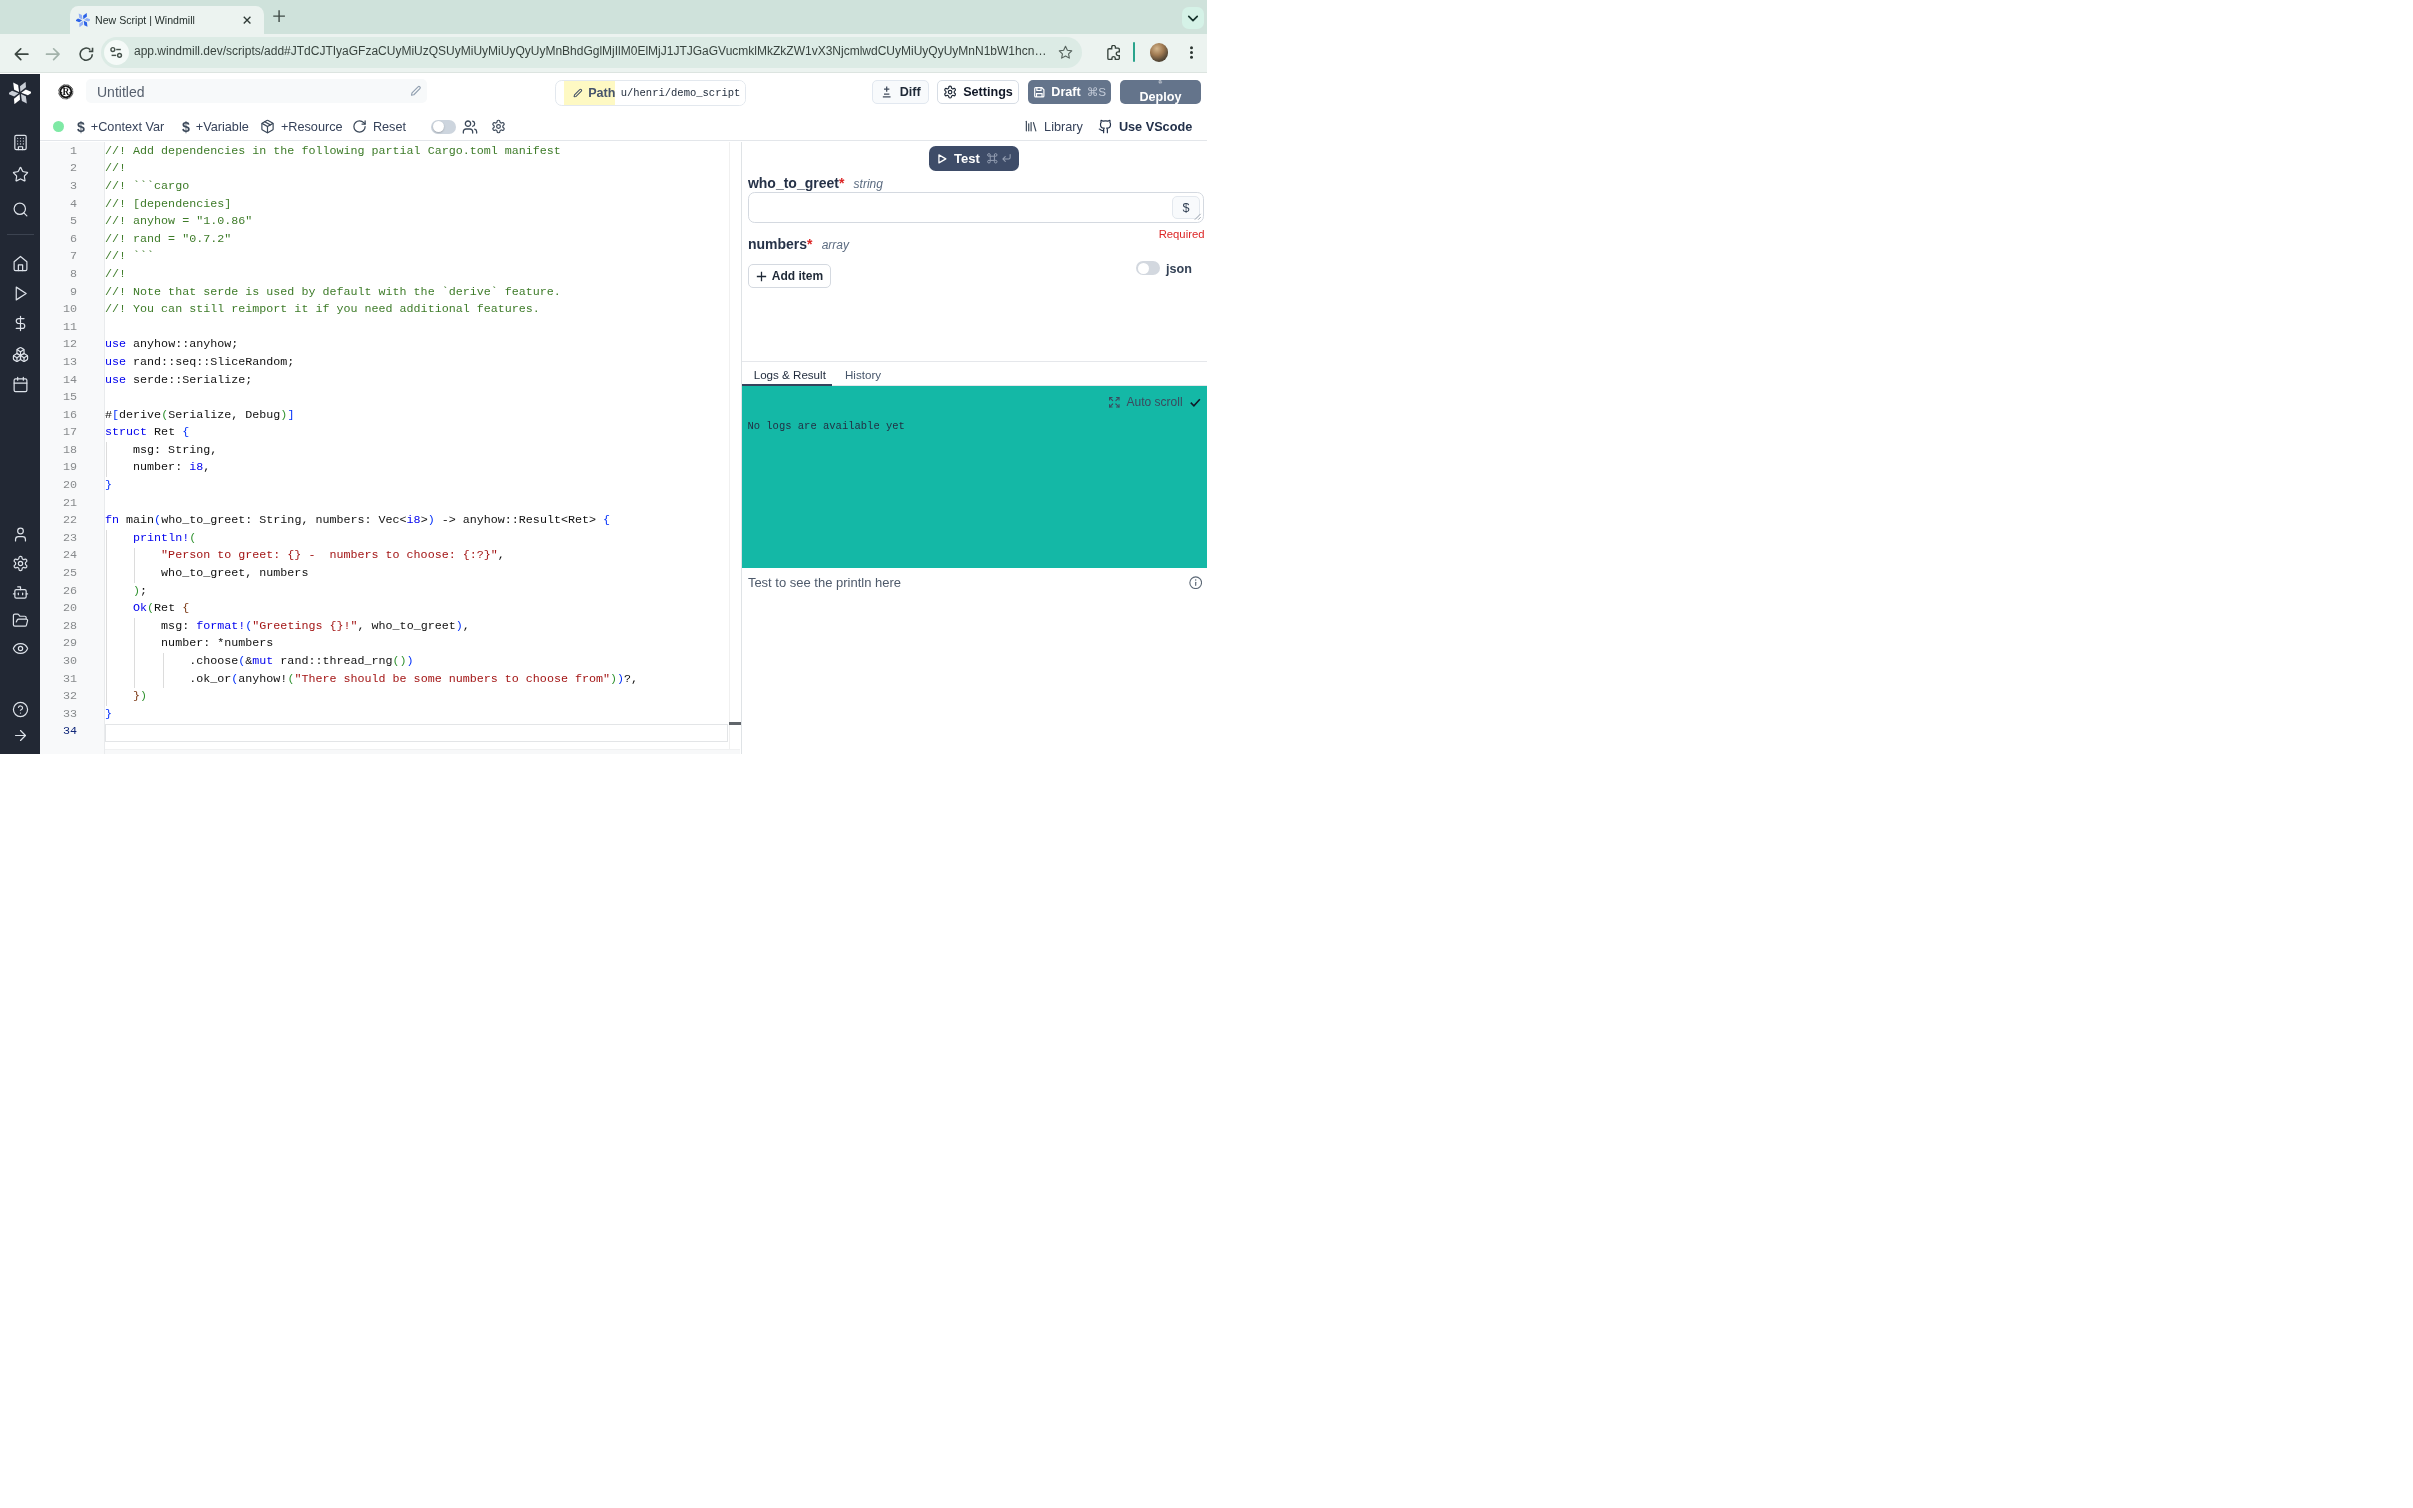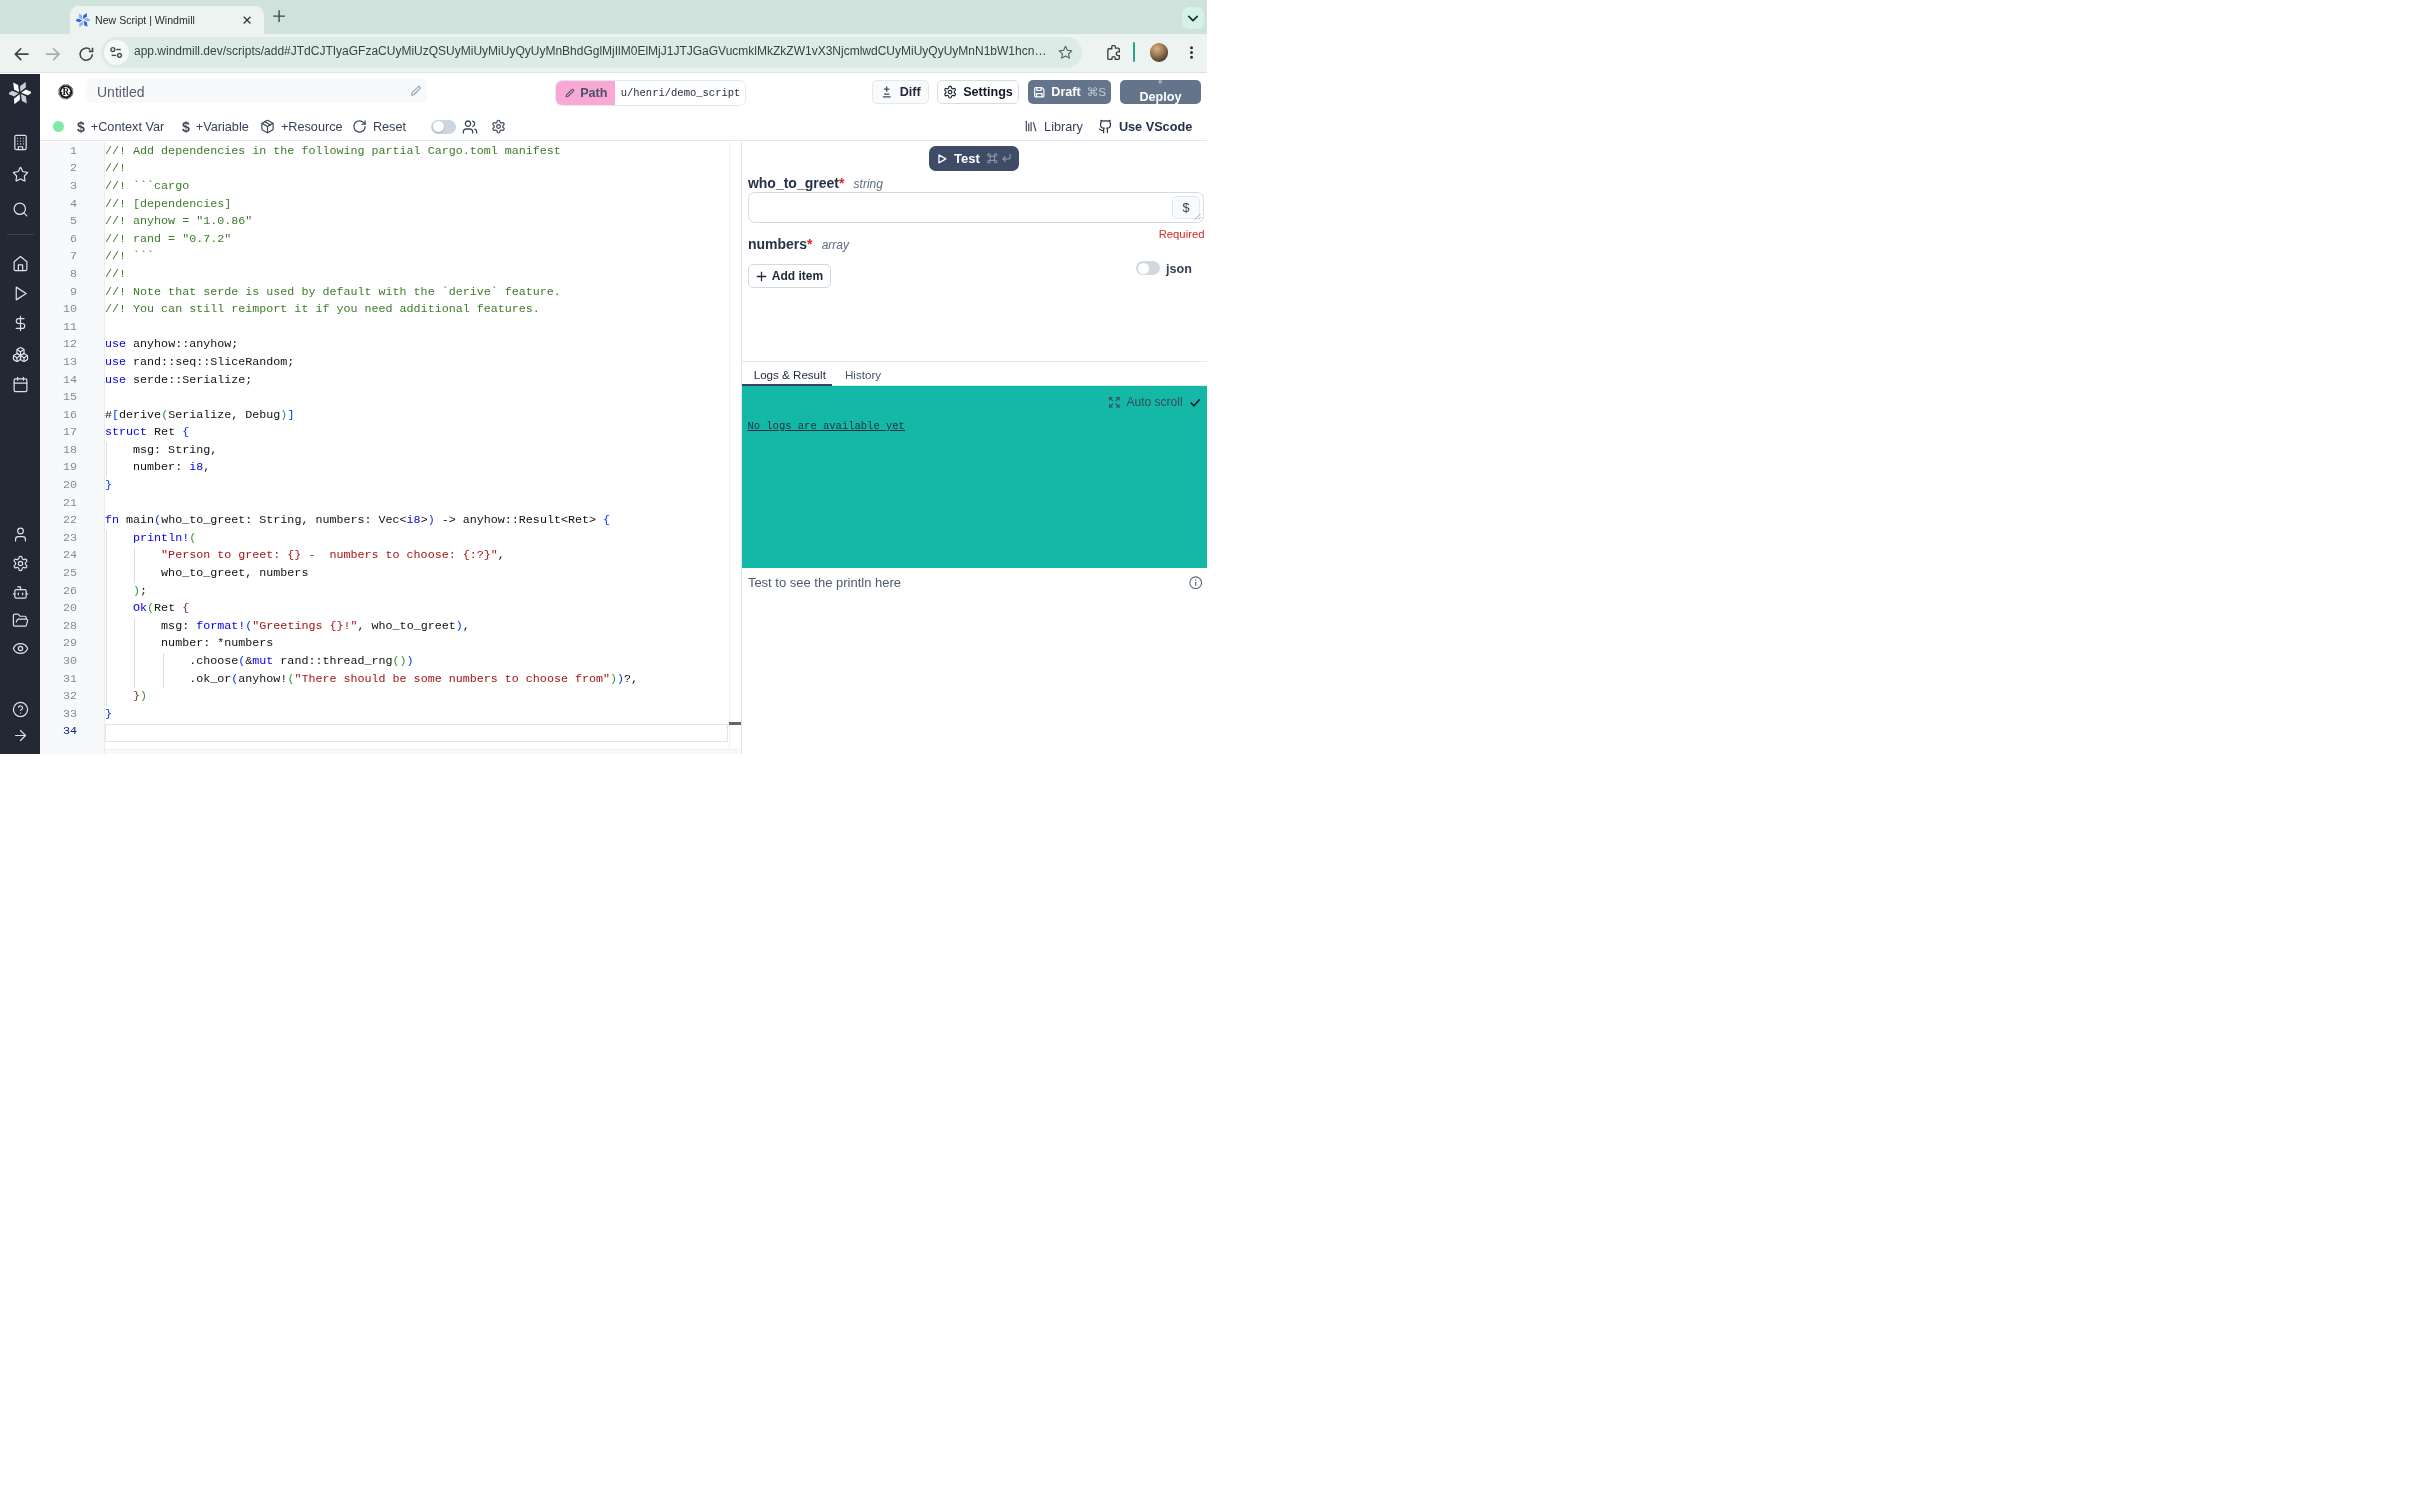--- a/index.html
+++ b/index.html
@@ -59,21 +59,21 @@
 #jsontoggle { position:absolute; left:394px; top:119px; width:24px; height:14px; border-radius:7.1px; background:#d3d8df; }
 #jsontoggle .knob { position:absolute; left:1.5px; top:1.5px; width:11px; height:11px; border-radius:50%; background:#fff; }
 #jsonlabel { position:absolute; left:424px; top:120px; font-size:12.6px; font-weight:700; color:#334155; }
 #rdivider { position:absolute; left:0; top:219px; width:465px; height:0.8px; background:#e5e7eb; }
 #tabrow { position:absolute; left:0; top:220px; width:465px; height:23.5px; border-bottom:0.8px solid #e5e7eb; }
 #tabrow .t1 { position:absolute; left:11.7px; top:5.9px; font-size:11.6px; color:#1e293b; }
 #tabrow .t2 { position:absolute; left:103px; top:5.9px; font-size:11.6px; color:#47566b; }
 #tabul { position:absolute; left:0; top:22px; width:90px; height:2.1px; background:#36435c; }
 #logpanel { position:absolute; left:0; top:244px; width:465px; height:182px; background:#14b8a6; }
 #autoscroll { position:absolute; right:5.9px; top:9.2px; display:flex; align-items:center; gap:5.9px; font-size:12px; color:#3c4a5e; }
-#nolog { position:absolute; left:5.4px; top:34px; font-family:"Liberation Mono",monospace; font-size:10.5px; color:#233044;text-decoration:underline; }
+#nolog { position:absolute; left:5.4px; top:34px; font-family:"Liberation Mono",monospace; font-size:10.5px; color:#233044; }
 #resultline { position:absolute; left:5.9px; top:433px; font-size:13px; color:#4e5a6b; }
 #infoicon { position:absolute; left:447px; top:434px; }
 </style>
 </head>
 <body>
 
 <div id="tabstrip">
   <div id="tab">
     <div style="position:absolute;left:5.9px;top:7.5px;">
         <svg width="14.2" height="14.2" viewBox="-13 -13 26 26">
@@ -324,21 +324,21 @@
     </div>
   <div class="abs" style="left:46px;top:5.4px;width:341px;height:24px;background:#f7f9fa;border-radius:5px;">
     <div class="abs" style="left:11px;top:4.2px;font-size:14px;font-weight:500;color:#57606e;">Untitled</div>
     <div class="abs" style="left:323px;top:5px;">
         <svg width="13.4" height="13.4" viewBox="0 0 16 16">
           <path d="M3,13.2 L3.6,10.6 L10.8,3.4 A1.55,1.55 0 0 1 13,5.6 L5.8,12.8 L3,13.2 Z" fill="none" stroke="#93a1b1" stroke-width="1.4" stroke-linejoin="round"></path>
         </svg>
       </div>
   </div>
   <div class="abs" style="left:515px;top:5.6px;width:191px;height:26px;border:0.8px solid #e3e8ee;border-radius:6.7px;overflow:hidden;">
-    <div class="abs" style="left:0;top:0;width:59px;height:24px;background:#f9a8d4;display:flex;align-items:center;justify-content:center;gap:5px;">
+    <div class="abs" style="left:8px;top:0;width:59px;height:24px;background:#fef9c3;display:flex;align-items:center;justify-content:center;gap:5px;">
       <svg width="11.7" height="11.7" viewBox="0 0 14 14">
           <path d="M2.5,11.7 L3,9.4 L9.3,3.1 A1.35,1.35 0 0 1 11.2,5 L4.9,11.3 L2.5,11.7 Z" fill="none" stroke="#475569" stroke-width="1.3" stroke-linejoin="round"></path>
         </svg>
       <span style="font-size:12.6px;font-weight:700;color:#45536b;">Path</span>
     </div>
     <div class="abs" style="left:59px;top:0;width:131px;height:24px;background:#fff;font-family:'Liberation Mono',monospace;font-size:10.5px;color:#232e3e;text-align:center;line-height:24px;">u/henri/demo_script</div>
   </div>
   <div class="btn light" style="left:832px;width:57px;">
     <svg width="13.4" height="13.4" viewBox="0 0 16 16">
         <path d="M8,1.8 V8.2 M4.8,5 H11.2 M4.8,11 H11.2" stroke="#3f4a5a" stroke-width="1.5" fill="none"></path>

